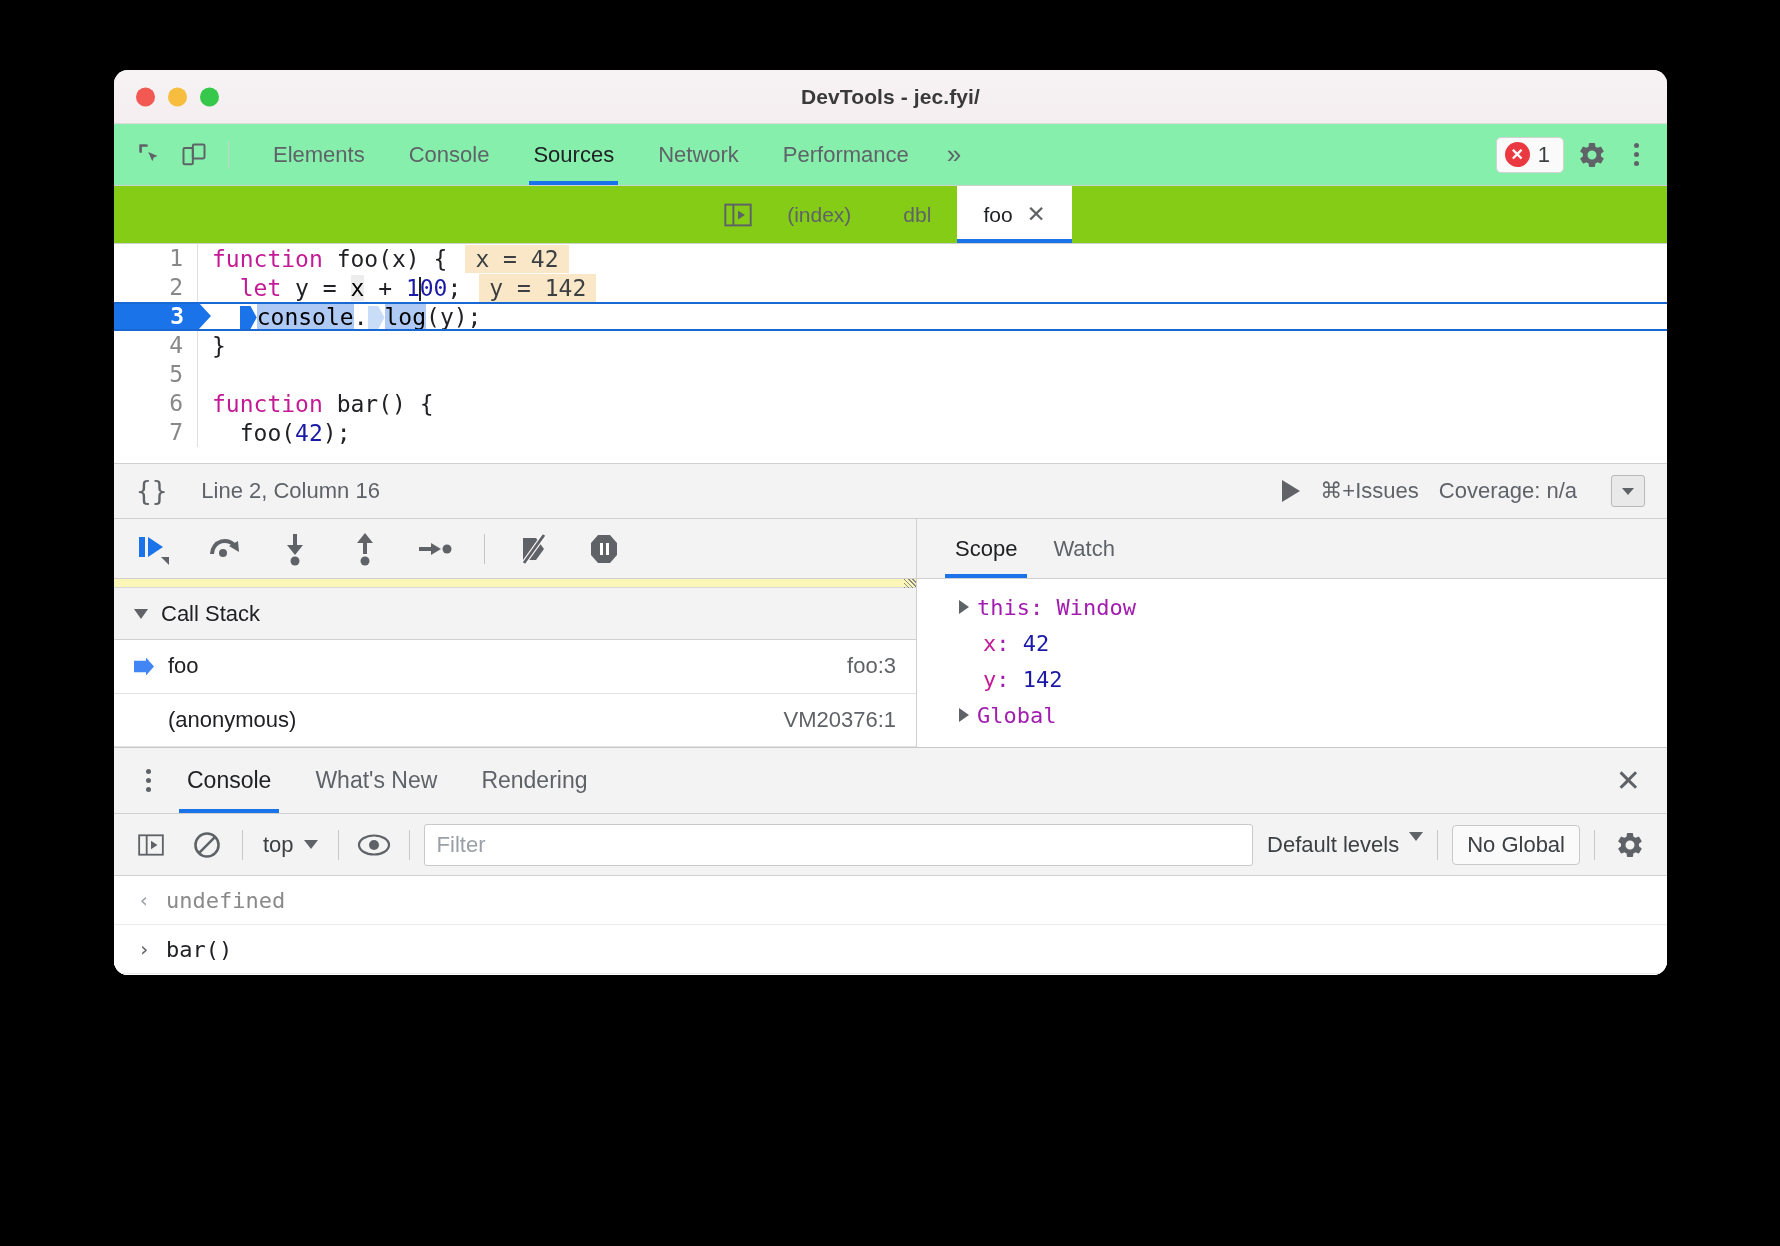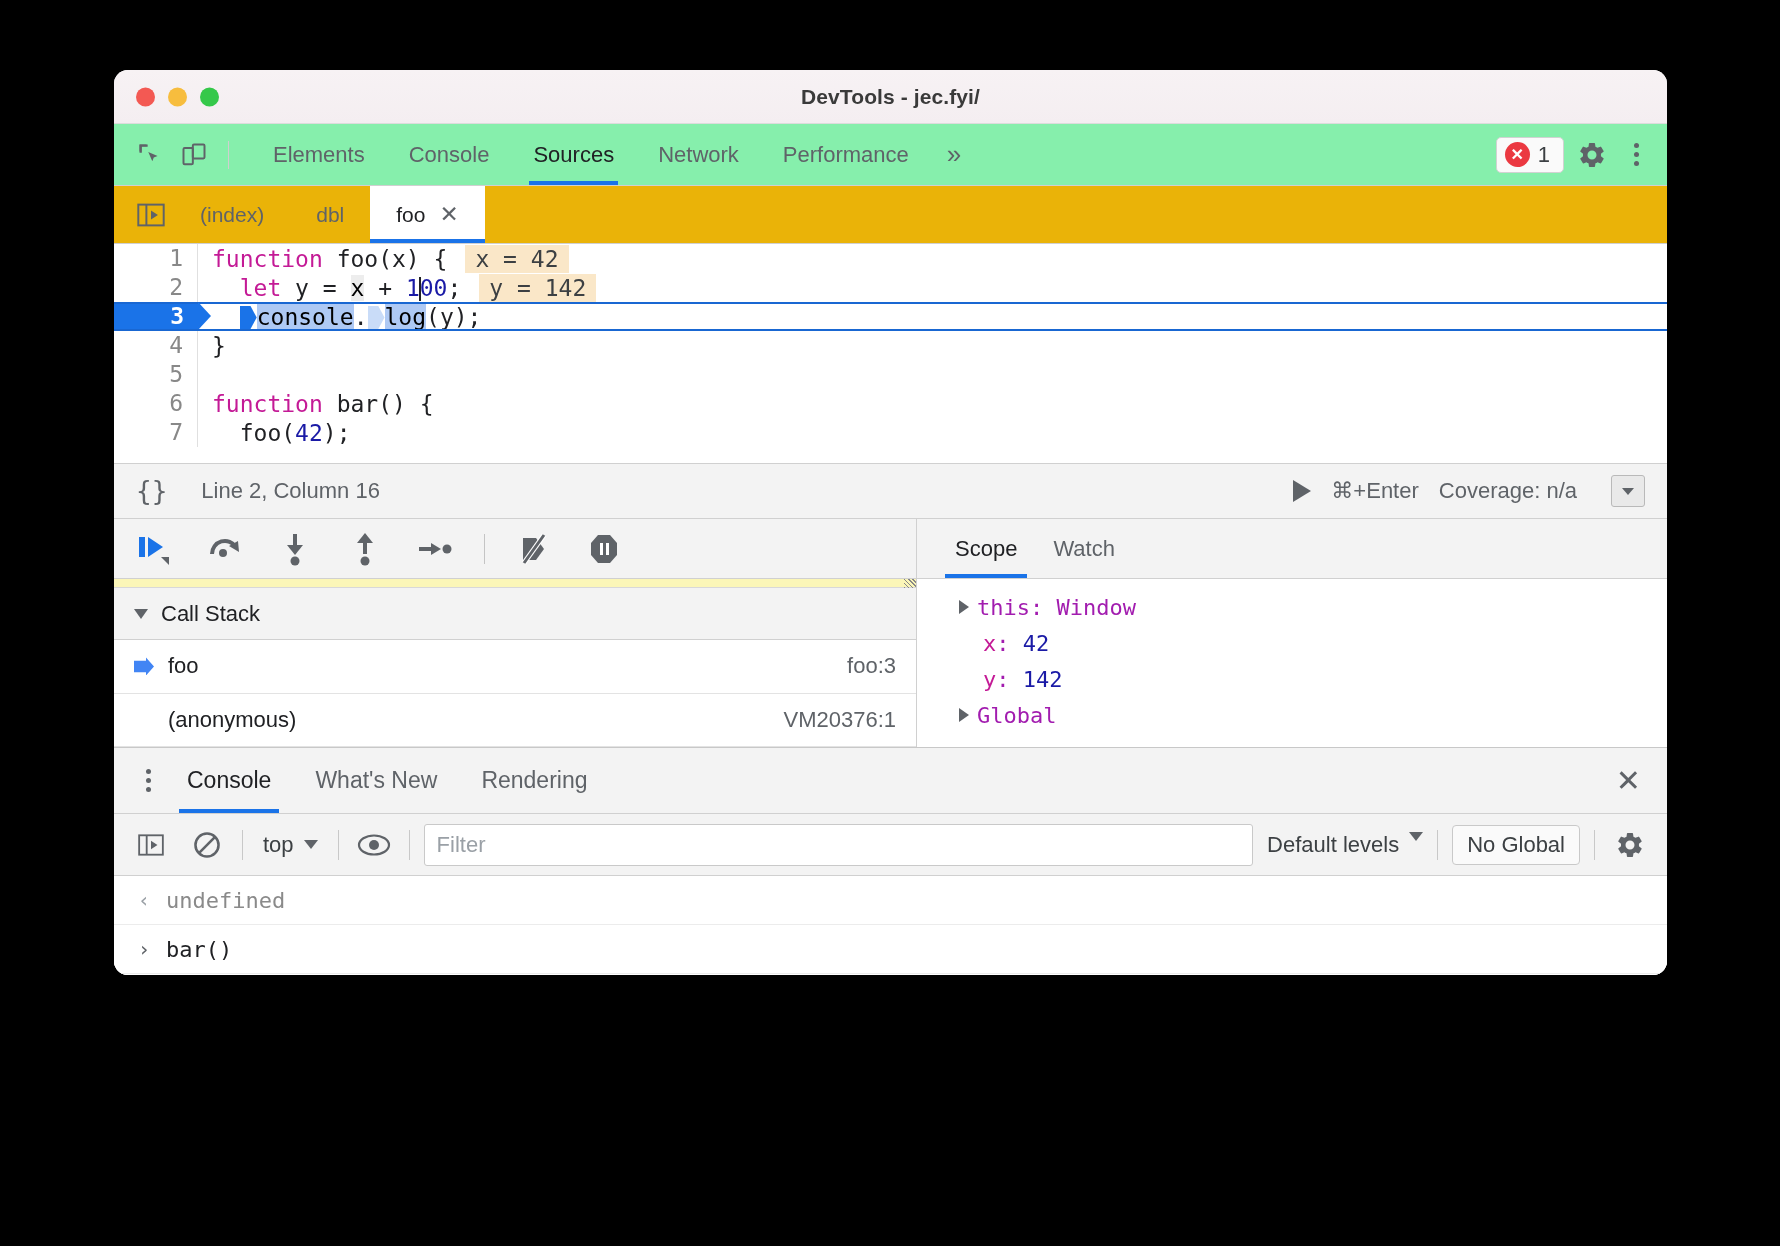--- a/index.html
+++ b/index.html
@@ -69,22 +69,22 @@
   .err-circle {
     width:25px; height:25px; border-radius:50%; background:#eb3941;
     color:#fff; font-size:16px; display:flex; align-items:center; justify-content:center;
     font-weight:bold;
   }
   .err-count { font-size:22px; color:#3c4043; }
   .kebab { display:flex; flex-direction:column; gap:4px; padding:10px 14px; cursor:pointer; }
   .kebab i { width:5px; height:5px; border-radius:50%; background:#5f6368; display:block; }
   
   .file-tabs {
-    height:58px; background:#eab308; border-bottom:1px solid #d0d0d0;
-    display:flex; align-items:center; padding-left:14px;
+    height:58px; background:#84cc16; border-bottom:1px solid #d0d0d0;
+    display:flex; align-items:center; padding-left:6px;justify-content:center;
   }
   .ft-icon { width:46px; display:flex; align-items:center; justify-content:center; color:#5f6368; cursor:pointer; }
   .ftab {
     font-size:21px; color:#5f6368; padding:0 26px; height:100%;
     display:flex; align-items:center; gap:14px; cursor:pointer; position:relative;
   }
   .ftab.active { color:#202124; background:#fff; }
   .ftab.active::after { content:""; position:absolute; left:0; right:0; bottom:0; height:4px; background:#1a73e8; }
   .ftab .x { font-size:23px; color:#5f6368; }
   
@@ -333,21 +333,21 @@
       <div class="gutter">7</div>
       <div class="code"><span class="plain">  foo(</span><span class="num">42</span><span class="plain">);</span></div>
     </div>
   </div>
 
   <div class="ed-status">
     <span class="braces">{}</span>
     <span class="pos">Line 2, Column 16</span>
     <div class="ed-status-right">
       <span class="run-tri"></span>
-      <span>⌘+Enter</span>
+      <span>⌘+Issues</span>
       <span>Coverage: n/a</span>
       <span class="collapse-box">
         <svg width="18" height="12" viewBox="0 0 18 12">
             <polygon points="3,3 15,3 9,10" fill="#5f6368"></polygon>
           </svg>
       </span>
     </div>
   </div>
 
   <div class="debug-area">

